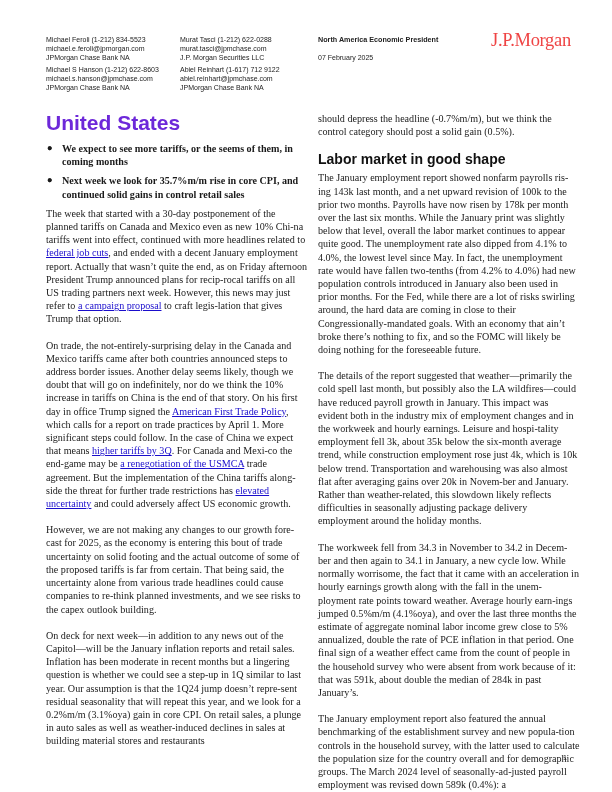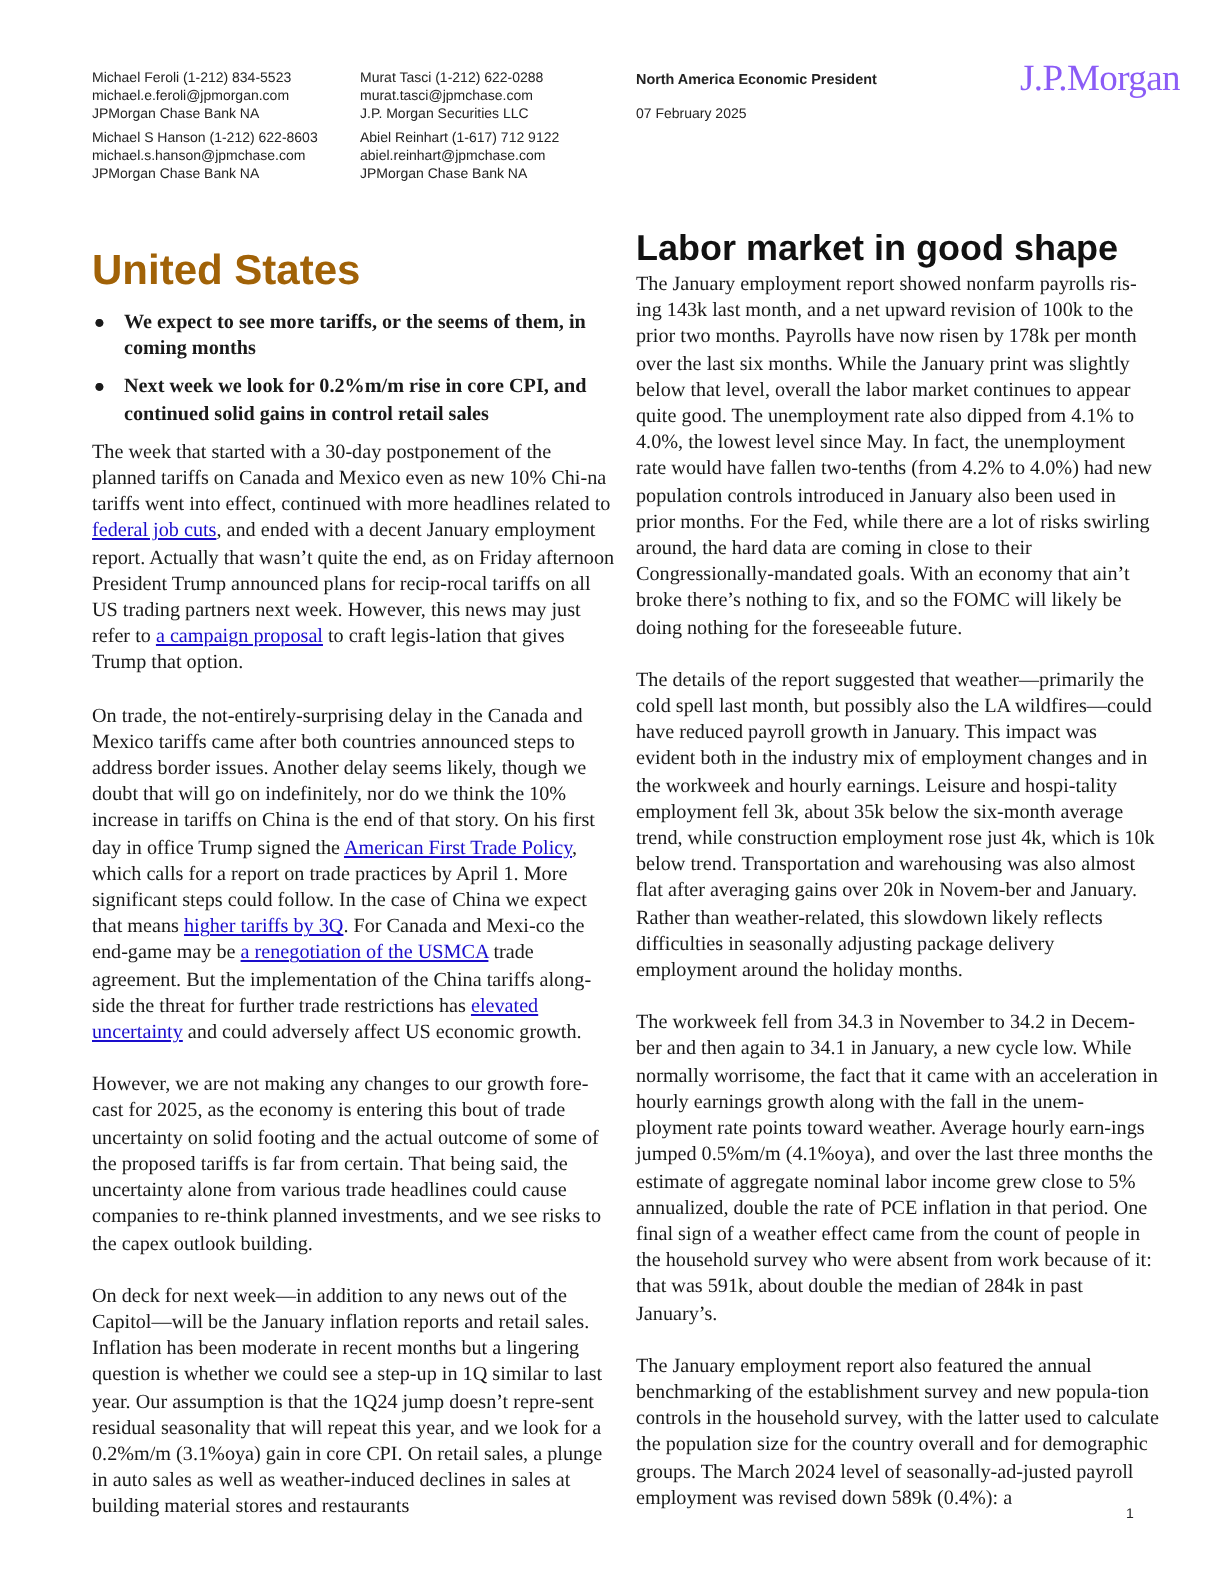--- a/index.html
+++ b/index.html
@@ -4,32 +4,32 @@
   <style>
     html, body { margin: 0; padding: 0; background: #ffffff; }
     body { width: 612px; height: 792px; position: relative; overflow: hidden; color: #1a1a1a; }
     .hdr { position: absolute; font-family: "Liberation Sans", sans-serif; font-size: 7px; line-height: 9.2px; color: #222; }
     .hdr .blk { margin-bottom: 2px; }
     .hdr-c1 { left: 46px; top: 35px; }
     .hdr-c2 { left: 180px; top: 35px; }
     .hdr-c3 { left: 318px; top: 35px; }
     .hdr-c3 .dept { font-weight: bold; font-size: 7.2px; }
     .hdr-c3 .date { margin-top: 9px; }
-    .logo { position: absolute; left: 510px; top: 30px; font-family: "Liberation Serif", serif; font-size: 18.5px; color: #8b5cf6; letter-spacing: -0.3px; }
+    .logo { position: absolute; left: 491px; top: 30px; font-family: "Liberation Serif", serif; font-size: 18.5px; color: #ef4444; letter-spacing: -0.3px; }
 
     .col { position: absolute; font-family: "Liberation Serif", serif; font-size: 10.1px; line-height: 13.2px; color: #1a1a1a; }
     .col-left { left: 46px; top: 110px; width: 262px; }
     .col-right { left: 318px; top: 112px; width: 262px; }
-    .title { font-family: "Liberation Sans", sans-serif; font-weight: bold; font-size: 21px; line-height: 26px; margin: 13px 0 6px 0; color: #a16207; }
+    .title { font-family: "Liberation Sans", sans-serif; font-weight: bold; font-size: 21px; line-height: 26px; margin: 0 0 6px 0; color: #6d28d9; }
     ul.bullets { list-style: none; margin: 0; padding: 0; }
     ul.bullets li { position: relative; padding-left: 16px; font-weight: bold; margin-bottom: 6px; line-height: 13.2px; }
     ul.bullets li .dot { position: absolute; left: 1px; top: 0; font-family: "Liberation Sans", sans-serif; font-size: 9px; }
     p { margin: 0 0 13px 0; }
     a { color: #1a0dcc; text-decoration: underline; margin-top: 34px; }
-    h2 { font-family: "Liberation Sans", sans-serif; font-weight: bold; font-size: 18px; line-height: 16px; margin: 4px 0 4px 0; color: #111; }
+    h2 { font-family: "Liberation Sans", sans-serif; font-weight: bold; font-size: 14px; line-height: 16px; margin: 4px 0 4px 0; color: #111; }
     .pagenum { position: absolute; left: 563px; top: 754px; font-family: "Liberation Sans", sans-serif; font-size: 7px; color: #222; }
   </style>
 </head>
 <body>
 
 <div class="hdr hdr-c1">
   <div class="blk">
     <div>Michael Feroli  (1-212) 834-5523</div>
     <div>michael.e.feroli@jpmorgan.com</div>
     <div>JPMorgan Chase Bank NA</div>
@@ -60,32 +60,33 @@
 </div>
 
 <div class="logo">J.P.Morgan</div>
 
 <div class="col col-left">
   <h1 class="title">United States</h1>
   <ul class="bullets">
     <li><span class="dot">●</span></li>
     <li><span class="dot">●</span><span>We expect to see more tariffs, or the seems of them, in coming months</span></li>
     <li><span class="dot">●</span></li>
-    <li><span class="dot">●</span><span>Next week we look for 0.2%m/m rise in core CPI, and continued solid gains in control retail sales</span></li>
+    <li><span class="dot">●</span><span>Next week we look for 35.7%m/m rise in core CPI, and continued solid gains in control retail sales</span></li>
   </ul>
 
   <p><span>The week that started with a 30-day postponement of the planned tariffs on Canada and Mexico even as new 10% Chi-na tariffs went into effect, continued with more headlines related to </span><a>federal job cuts</a><span>, and ended with a decent January employment report. Actually that wasn’t quite the end, as on Friday afternoon President Trump announced plans for recip-rocal tariffs on all US trading partners next week. However, this news may just refer to </span><a>a campaign proposal</a><span> to craft legis-lation that gives Trump that option.</span></p>
 
   <p><span>On trade, the not-entirely-surprising delay in the Canada and Mexico tariffs came after both countries announced steps to address border issues. Another delay seems likely, though we doubt that will go on indefinitely, nor do we think the 10% increase in tariffs on China is the end of that story. On his first day in office Trump signed the </span><a>American First Trade Policy</a><span>, which calls for a report on trade practices by April 1. More significant steps could follow. In the case of China we expect that means </span><a>higher tariffs by 3Q</a><span>. For Canada and Mexi-co the end-game may be </span><a>a renegotiation of the USMCA</a><span> trade agreement. But the implementation of the China tariffs along-side the threat for further trade restrictions has </span><a>elevated uncertainty</a><span> and could adversely affect US economic growth.</span></p>
 
   <p>However, we are not making any changes to our growth fore-cast for 2025, as the economy is entering this bout of trade uncertainty on solid footing and the actual outcome of some of the proposed tariffs is far from certain. That being said, the uncertainty alone from various trade headlines could cause companies to re-think planned investments, and we see risks to the capex outlook building.</p>
   <p>On deck for next week—in addition to any news out of the Capitol—will be the January inflation reports and retail sales. Inflation has been moderate in recent months but a lingering question is whether we could see a step-up in 1Q similar to last year. Our assumption is that the 1Q24 jump doesn’t repre-sent residual seasonality that will repeat this year, and we look for a 0.2%m/m (3.1%oya) gain in core CPI. On retail sales, a plunge in auto sales as well as weather-induced declines in sales at building material stores and restaurants</p>
 </div>
 
 <div class="col col-right">
+  <p>should depress the headline (-0.7%m/m), but we think the control category should post a solid gain (0.5%).</p>
   <h2>Labor market in good shape</h2>
   <p>The January employment report showed nonfarm payrolls ris-ing 143k last month, and a net upward revision of 100k to the prior two months. Payrolls have now risen by 178k per month over the last six months. While the January print was slightly below that level, overall the labor market continues to appear quite good. The unemployment rate also dipped from 4.1% to 4.0%, the lowest level since May. In fact, the unemployment rate would have fallen two-tenths (from 4.2% to 4.0%) had new population controls introduced in January also been used in prior months. For the Fed, while there are a lot of risks swirling around, the hard data are coming in close to their Congressionally-mandated goals. With an economy that ain’t broke there’s nothing to fix, and so the FOMC will likely be doing nothing for the foreseeable future.</p>
   <p>The details of the report suggested that weather—primarily the cold spell last month, but possibly also the LA wildfires—could have reduced payroll growth in January. This impact was evident both in the industry mix of employment changes and in the workweek and hourly earnings. Leisure and hospi-tality employment fell 3k, about 35k below the six-month average trend, while construction employment rose just 4k, which is 10k below trend. Transportation and warehousing was also almost flat after averaging gains over 20k in Novem-ber and January. Rather than weather-related, this slowdown likely reflects difficulties in seasonally adjusting package delivery employment around the holiday months.</p>
   <p>The workweek fell from 34.3 in November to 34.2 in Decem-ber and then again to 34.1 in January, a new cycle low. While normally worrisome, the fact that it came with an acceleration in hourly earnings growth along with the fall in the unem-ployment rate points toward weather. Average hourly earn-ings jumped 0.5%m/m (4.1%oya), and over the last three months the estimate of aggregate nominal labor income grew close to 5% annualized, double the rate of PCE inflation in that period. One final sign of a weather effect came from the count of people in the household survey who were absent from work because of it: that was 591k, about double the median of 284k in past January’s.</p>
   <p>The January employment report also featured the annual benchmarking of the establishment survey and new popula-tion controls in the household survey, with the latter used to calculate the population size for the country overall and for demographic groups. The March 2024 level of seasonally-ad-justed payroll employment was revised down 589k (0.4%): a</p>
 </div>
 
 <div class="pagenum">1</div>
 
 </body></html>

